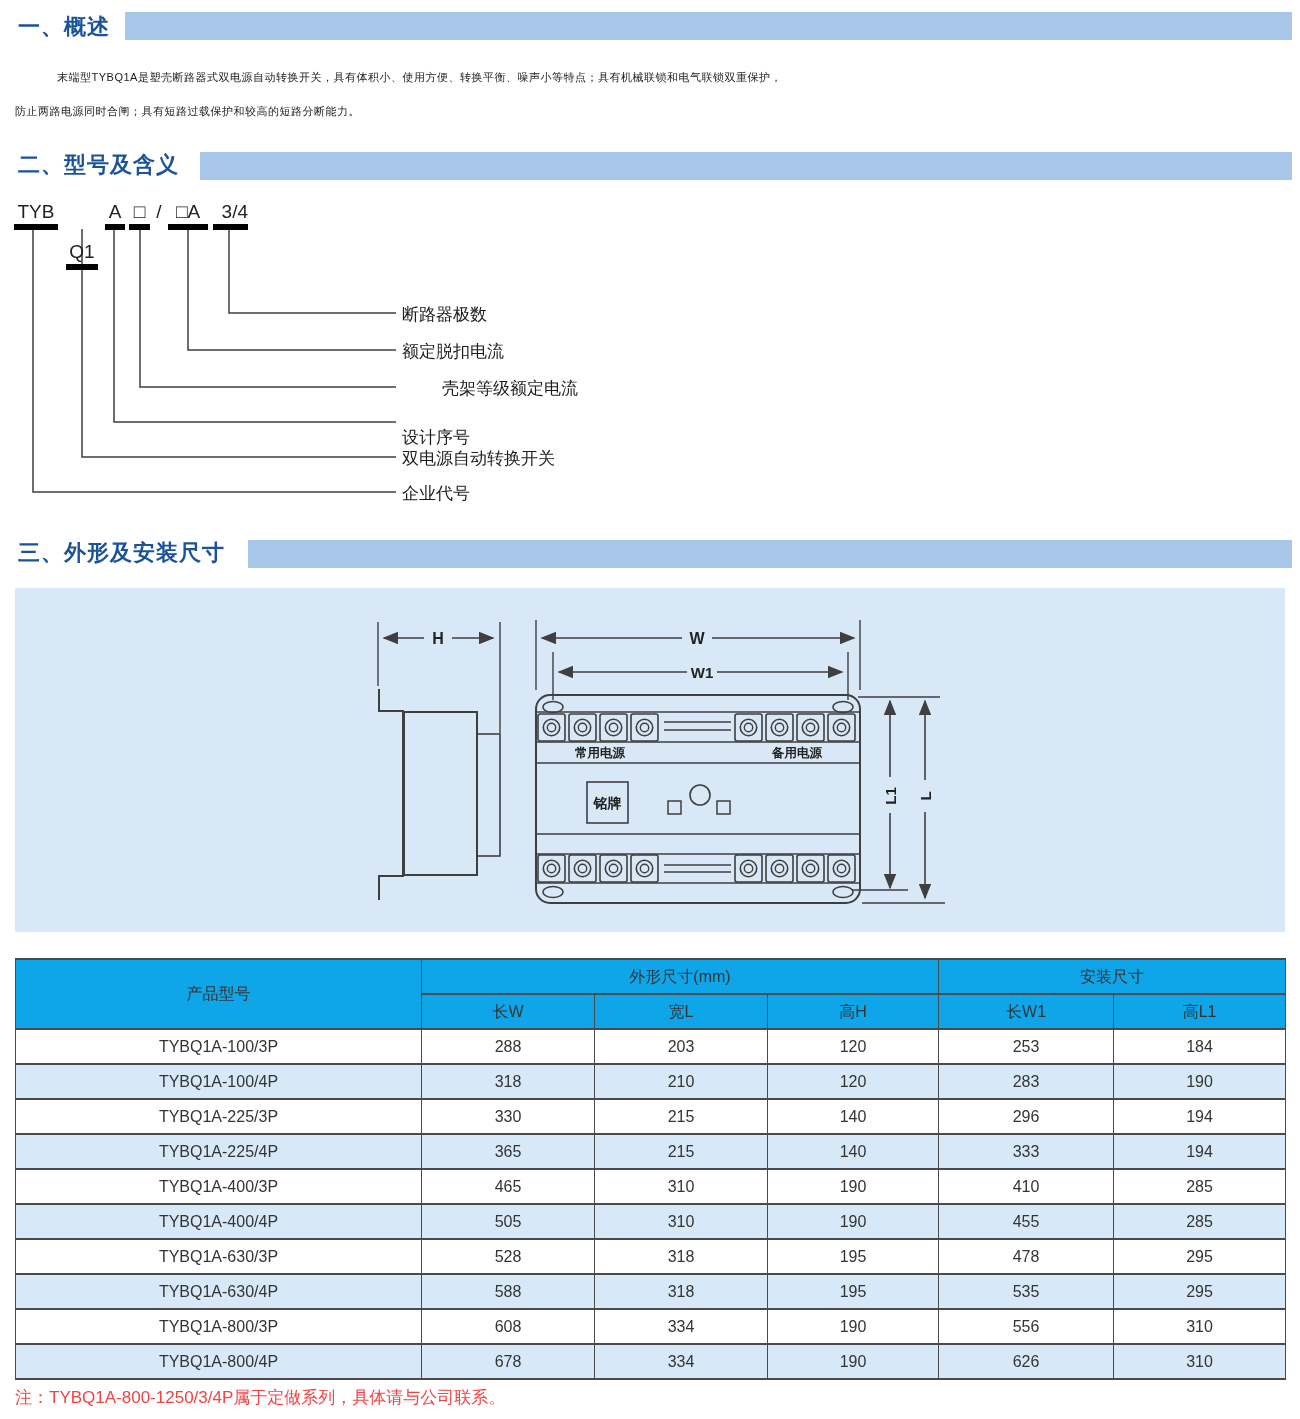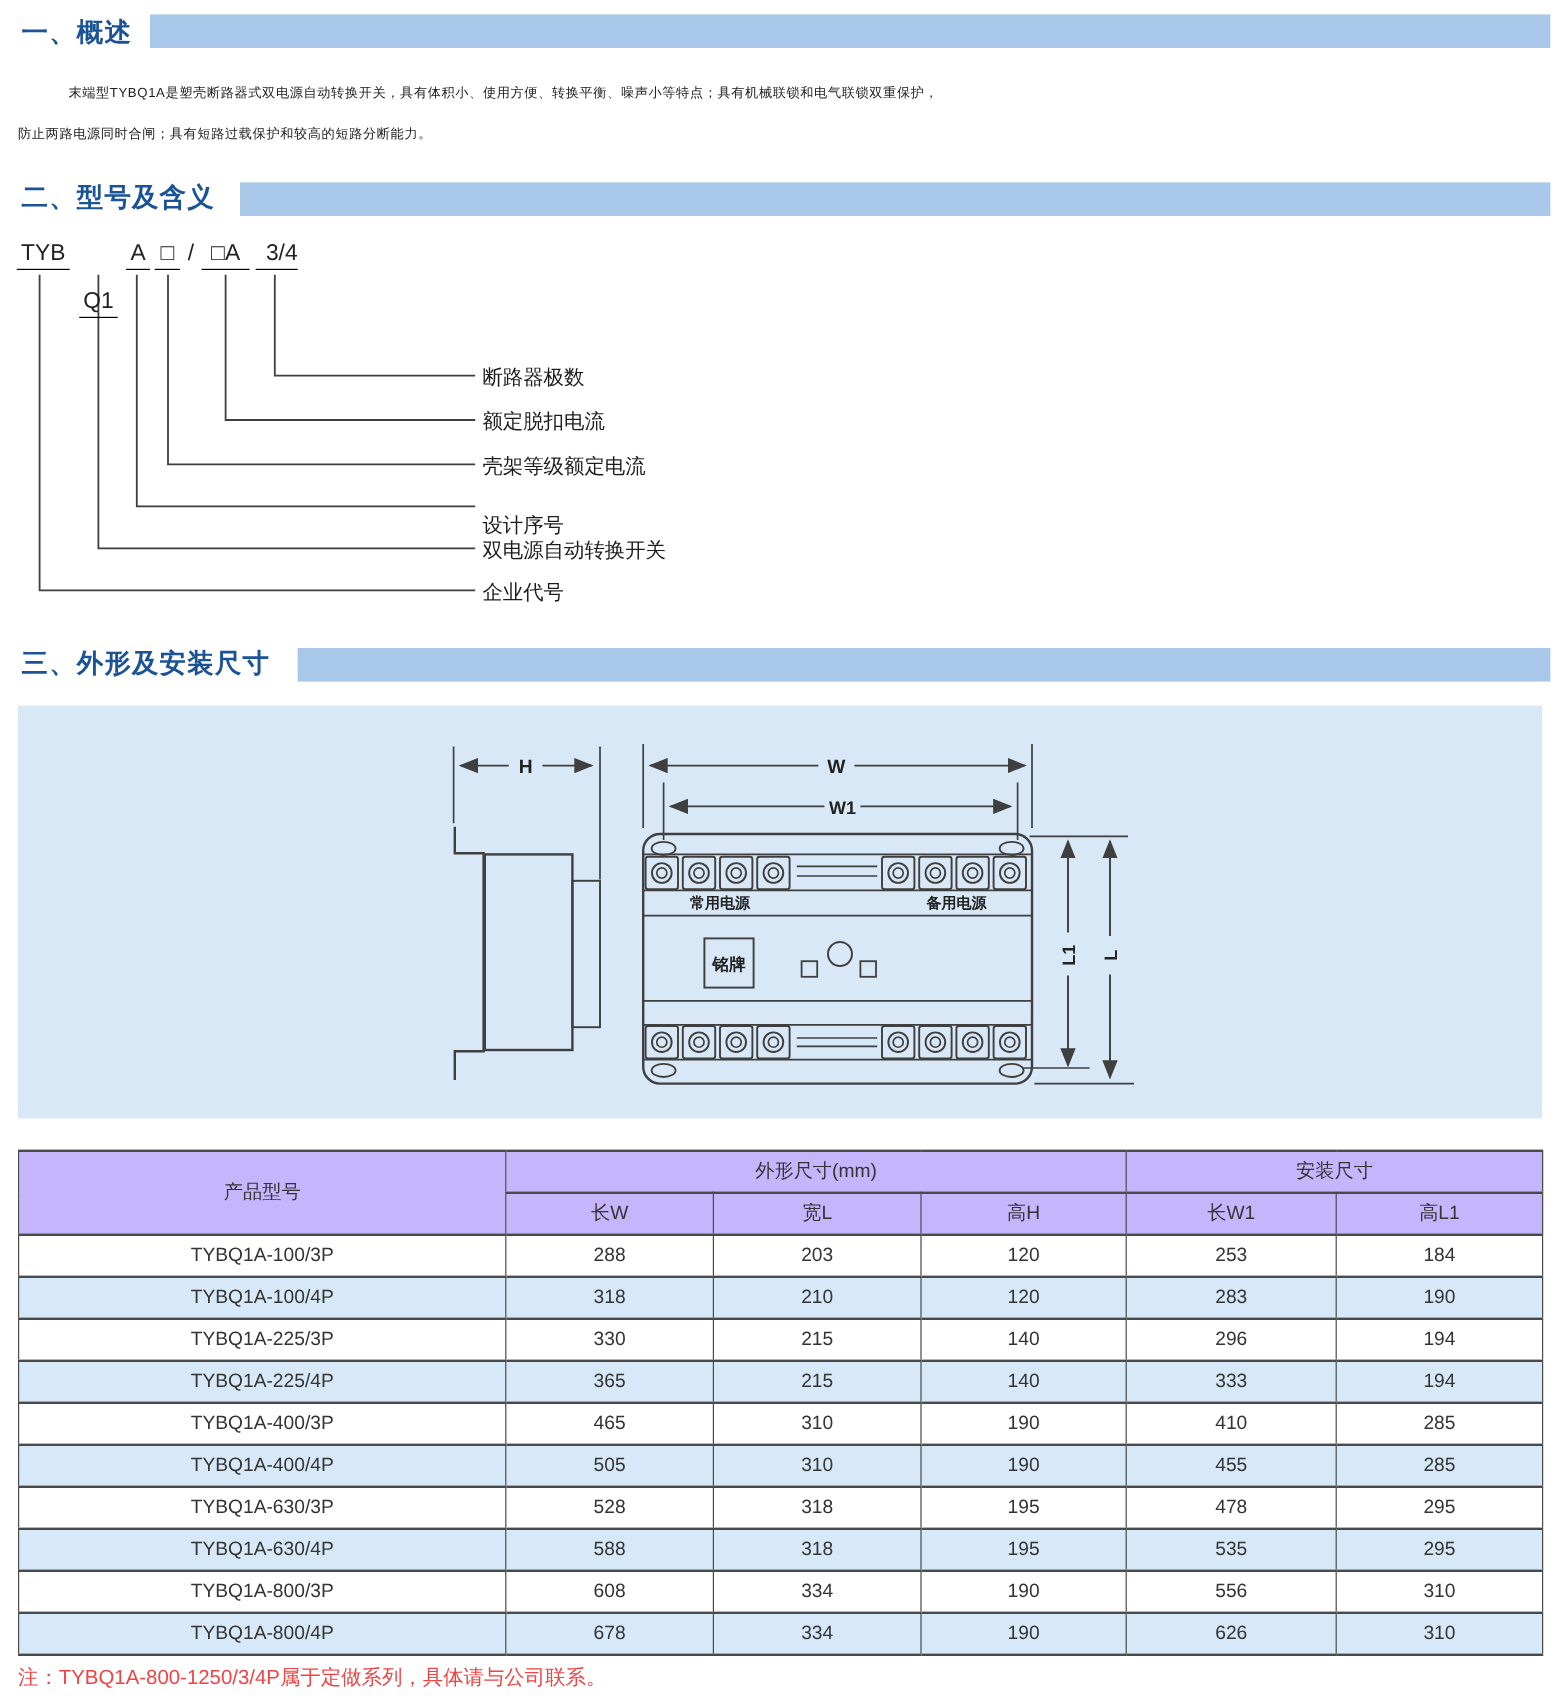--- a/index.html
+++ b/index.html
@@ -7,33 +7,33 @@
     width:1300px;height:1419px;position:relative;background:#ffffff;
     font-family:"Liberation Sans",sans-serif;color:#222;
     overflow:hidden;
   }
   .sec-title{position:absolute;font-size:22px;font-weight:bold;color:#1b5398;letter-spacing:1px;white-space:nowrap;}
   .sec-bar{position:absolute;height:28px;background:#a9c7e8;}
   .body-line{position:absolute;font-size:11px;color:#1c1c1c;white-space:nowrap;letter-spacing:0.5px;}
   
   #model-diagram{position:absolute;left:0;top:195px;width:1300px;height:325px;}
   .seg{position:absolute;top:6px;font-size:19px;color:#222;text-align:center;
-       border-bottom:1px solid #000000;padding-bottom:1px;white-space:nowrap;}
+       border-bottom:6px solid #000000;padding-bottom:1px;white-space:nowrap;}
   .seg.noline{border-bottom:none;}
   .diagram-label{position:absolute;left:402px;font-size:17px;color:#1c1c1c;white-space:nowrap;}
   
   #drawing-panel{position:absolute;left:15px;top:588px;width:1270px;height:344px;background:#d8e8f7;}
   
   #dim-table{position:absolute;left:15px;top:958px;width:1270px;border-collapse:collapse;table-layout:fixed;}
   #dim-table th,#dim-table td{
     border-style:solid;border-color:#4a4a4a;border-width:2px 1px;
     font-size:16px;font-weight:normal;color:#343434;text-align:center;
     height:33px;padding:0;line-height:1;
   }
-  #dim-table thead th{background:#c4b5fd;}
+  #dim-table thead th{background:#0ea5e9;}
   #dim-table tbody tr:nth-child(even) td{background:#d7e9f8;}
   #note{position:absolute;left:15px;top:1386px;font-size:17px;color:#ef4444;white-space:nowrap;}
   svg text{font-family:"Liberation Sans",sans-serif;}
 </style>
 </head>
 <body>
 
 <div class="sec-title" style="left:18px;top:12px;">一、概述</div>
 <div class="sec-bar" style="left:125px;top:12px;width:1167px;"></div>
 <div class="body-line" style="left:57px;top:70px;">末端型TYBQ1A是塑壳断路器式双电源自动转换开关，具有体积小、使用方便、转换平衡、噪声小等特点；具有机械联锁和电气联锁双重保护，</div>
@@ -57,21 +57,21 @@
       <polyline points="188,34 188,155 396,155"></polyline>
       <polyline points="140,34 140,192 396,192"></polyline>
       <polyline points="114,34 114,227 396,227"></polyline>
       <polyline points="82,34 82,262 396,262"></polyline>
       <polyline points="33,34 33,297 396,297"></polyline>
     </g>
   </svg>
 
   <div class="diagram-label" style="top:108px;">断路器极数</div>
   <div class="diagram-label" style="top:145px;">额定脱扣电流</div>
-  <div class="diagram-label" style="top:182px;">壳架等级额定电流</div>
+  <div class="diagram-label" style="top:182px;margin-left:40px;">壳架等级额定电流</div>
   <div class="diagram-label" style="top:217px;margin-top:14px;">设计序号</div>
   <div class="diagram-label" style="top:252px;">双电源自动转换开关</div>
   <div class="diagram-label" style="top:287px;">企业代号</div>
 </div>
 
 <div class="sec-title" style="left:18px;top:538px;">三、外形及安装尺寸</div>
 <div class="sec-bar" style="left:248px;top:540px;width:1044px;"></div>
 
 <div id="drawing-panel">
   <svg width="1270" height="344" viewBox="15 588 1270 344">

